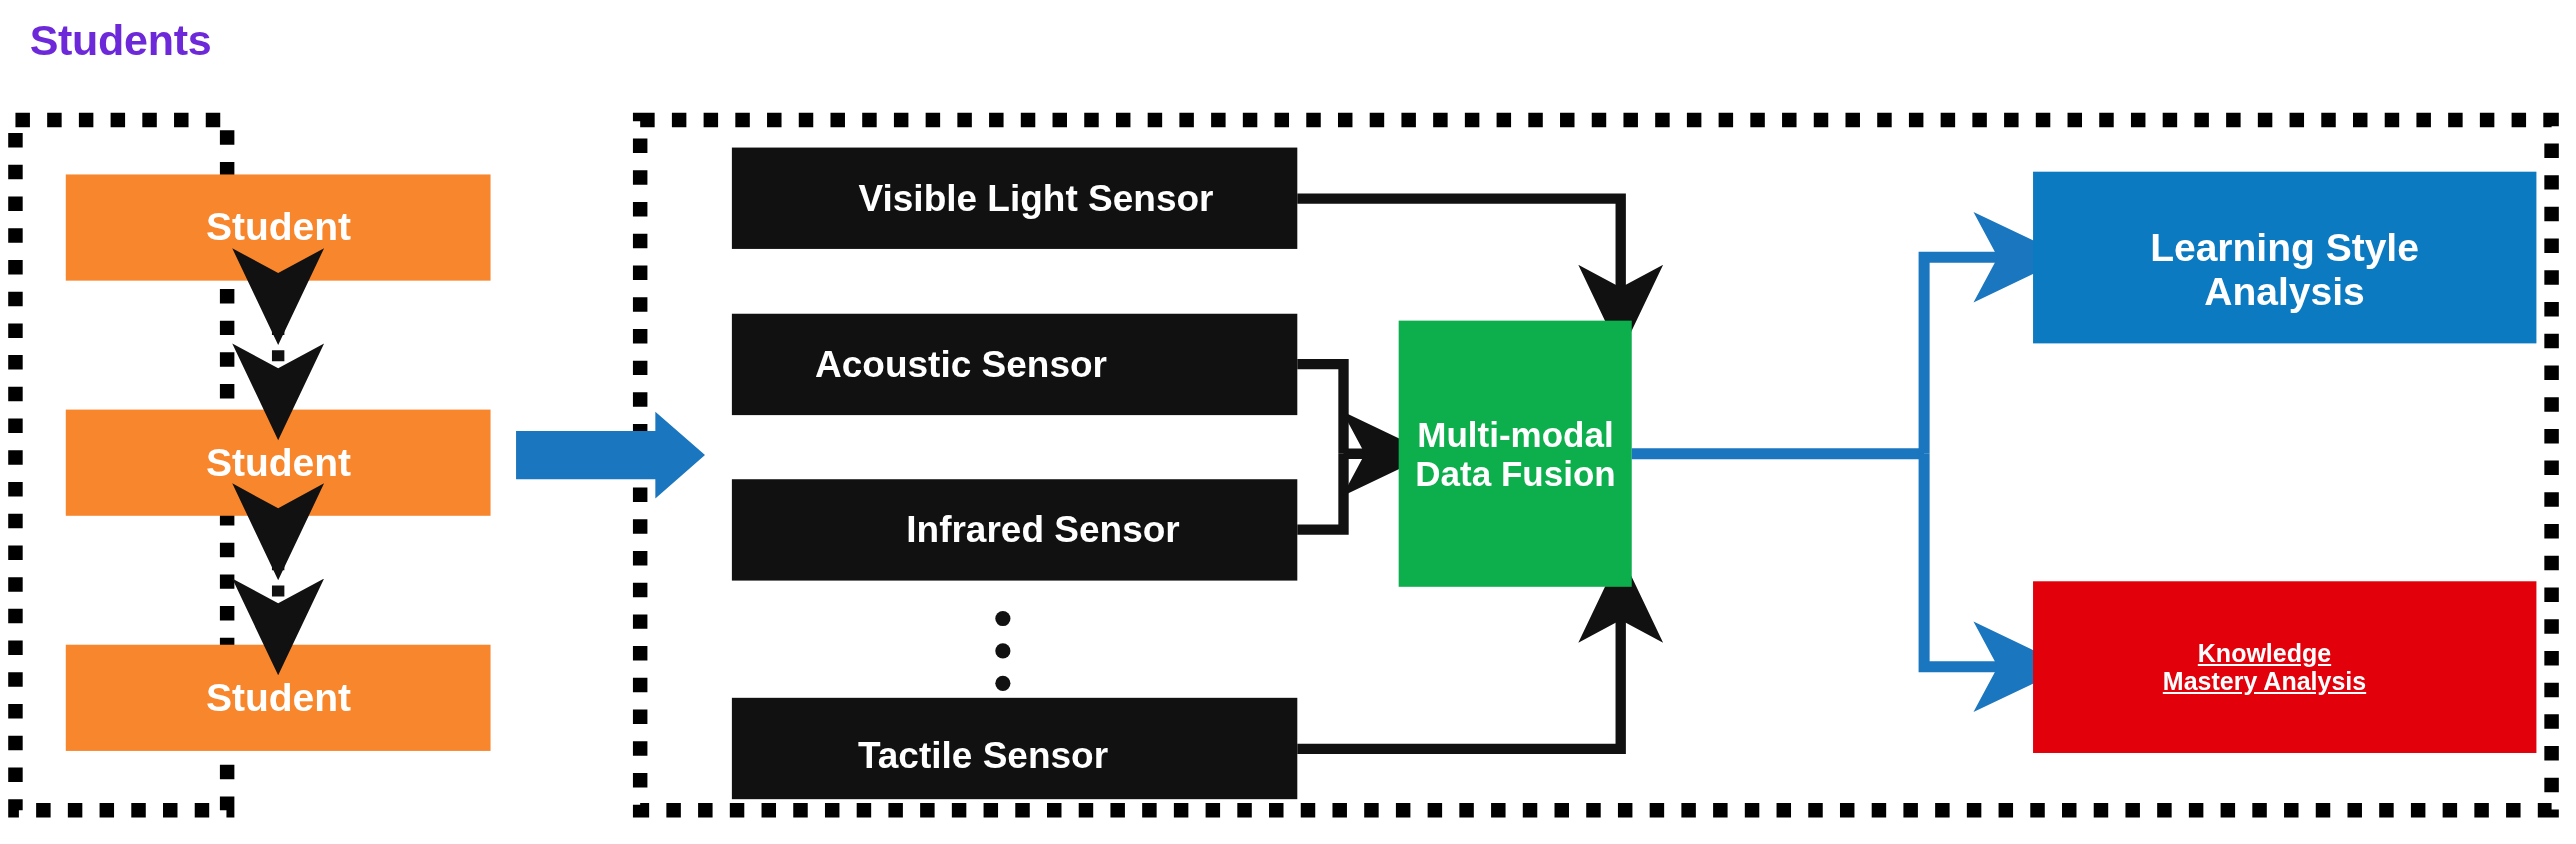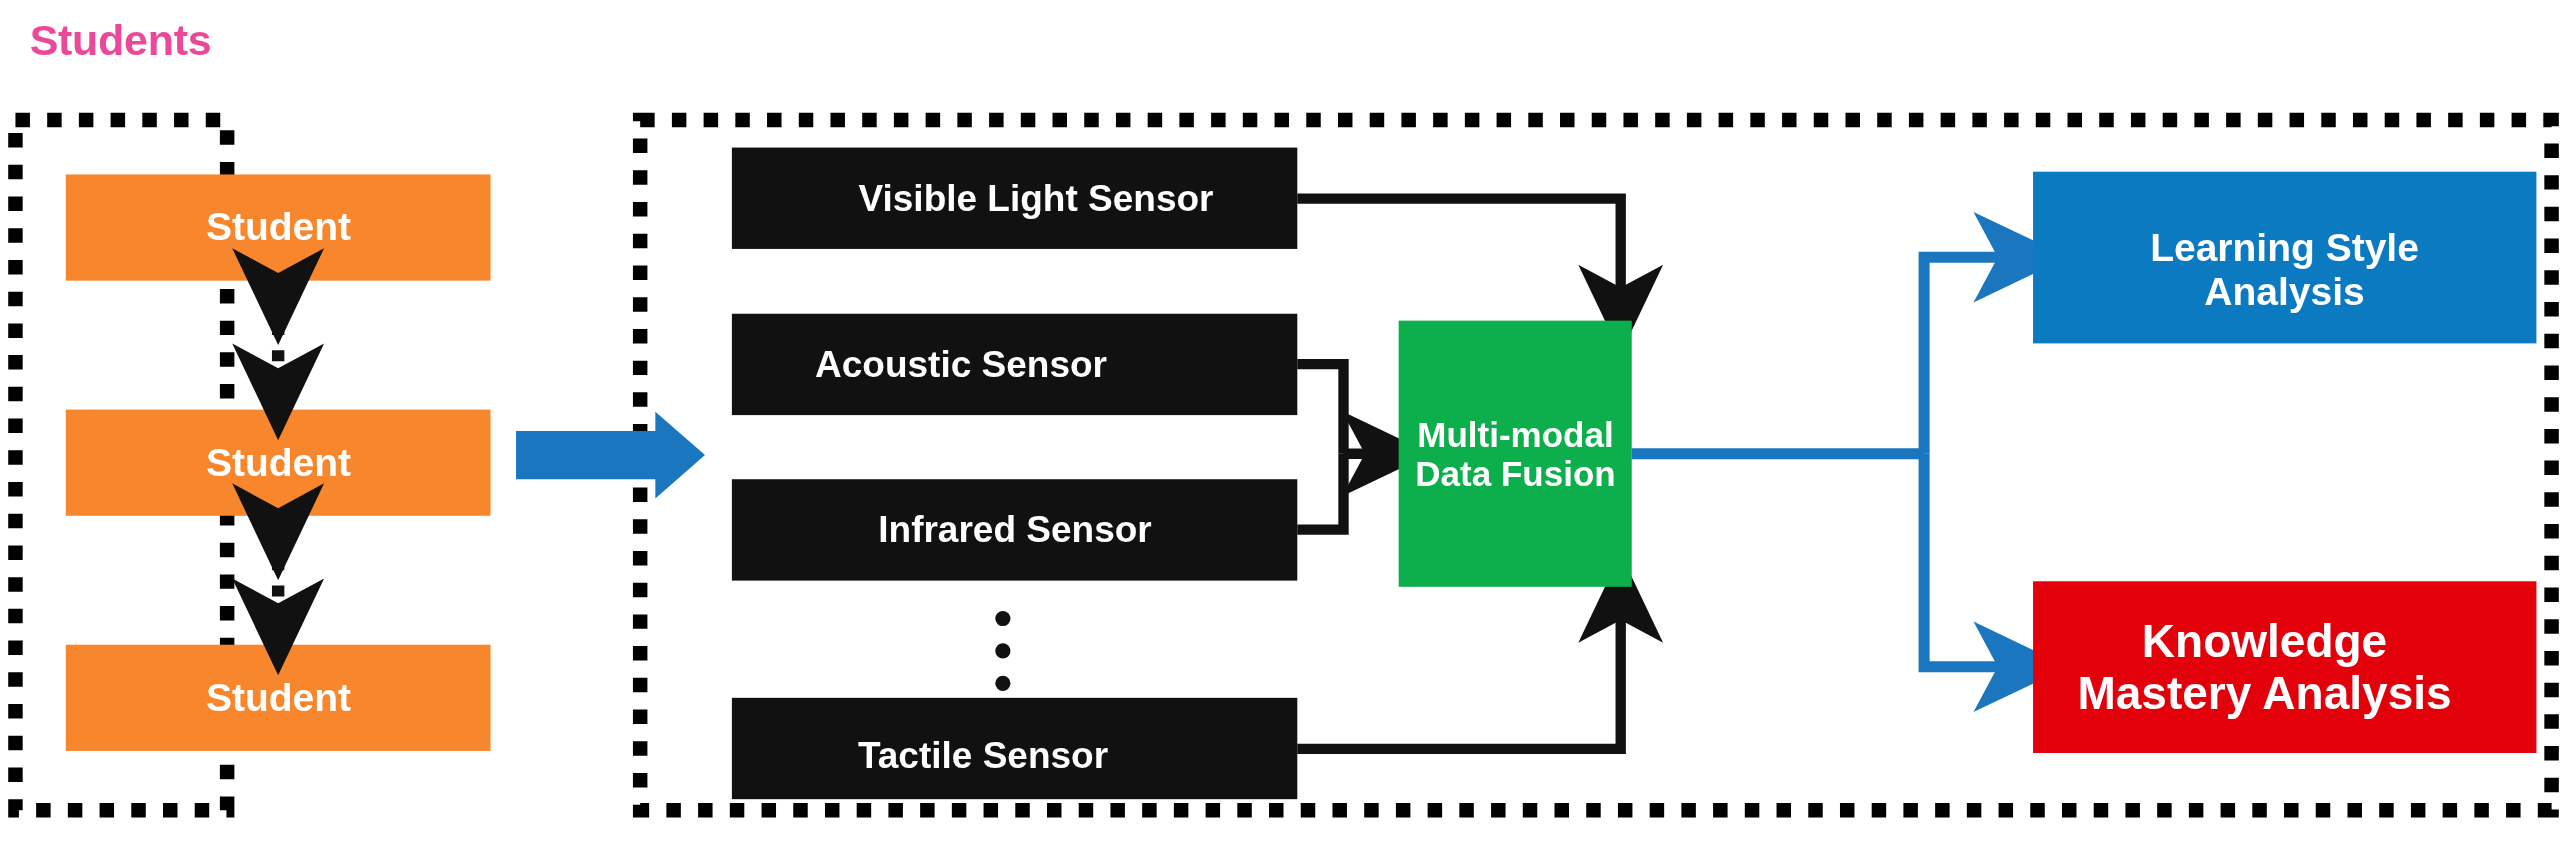--- a/index.html
+++ b/index.html
@@ -24,21 +24,21 @@
     top: 0;
     left: 0;
     width: 2576px;
     height: 844px;
   }
   .panel-title {
     position: absolute;
     font-family: "Liberation Sans", sans-serif;
     font-weight: bold;
     font-size: 43px;
-    color: #ec4899;
+    color: #6d28d9;
     white-space: nowrap;
     letter-spacing: -0.3px;
     text-align: center;
   }
   .node-label {
     position: absolute;
     display: flex;
     align-items: center;
     justify-content: center;
     text-align: center;
@@ -114,25 +114,25 @@
 
   <div class="panel-title" style="left:0px; top:0px; width:241px; line-height:81px;">Students</div>
 
 
   <div class="node-label" style="left:66px; top:174px; width:425px; height:106px; font-size:39px;">Student</div>
   <div class="node-label" style="left:66px; top:410px; width:425px; height:106px; font-size:39px;">Student</div>
   <div class="node-label" style="left:66px; top:645px; width:425px; height:106px; font-size:39px;">Student</div>
 
   <div class="node-label" style="left:753px; top:148px; width:566px; height:101px; font-size:37px;">Visible Light Sensor</div>
   <div class="node-label" style="left:732px; top:314px; width:458px; height:101px; font-size:37px;">Acoustic Sensor</div>
-  <div class="node-label" style="left:732px; top:479px; width:566px; height:101px; font-size:37px;">Infrared Sensor</div>
+  <div class="node-label" style="left:732px; top:479px; width:566px; height:101px; font-size:37px;padding-left:28px;">Infrared Sensor</div>
   <div class="node-label" style="left:700px; top:698px; width:566px; height:116px; font-size:37px;">Tactile Sensor</div>
 
   <div class="node-label" style="left:1399px; top:321px; width:233px; height:266px; font-size:35px; line-height:1.12;">Multi-modal
 Data Fusion</div>
 
   <div class="node-label" style="left:2033px; top:172px; width:503px; height:196px; font-size:39px; line-height:1.14;">Learning Style
 Analysis</div>
-  <div class="node-label" style="left:2033px; top:581px; width:463px; height:172px; font-size:46px; line-height:1.14;">Knowledge
+  <div class="node-label" style="left:2033px; top:581px; width:463px; height:172px; font-size:25px; line-height:1.14;text-decoration:underline;">Knowledge
 Mastery Analysis</div>
 
 </div>
 
 
 </body></html>

